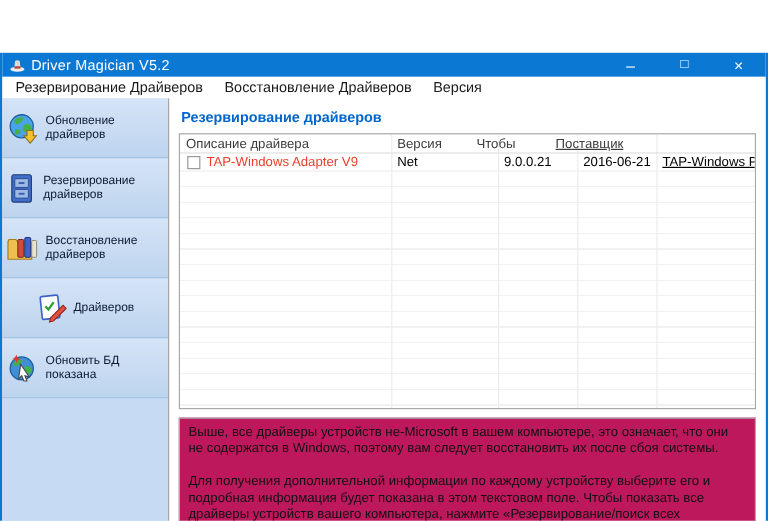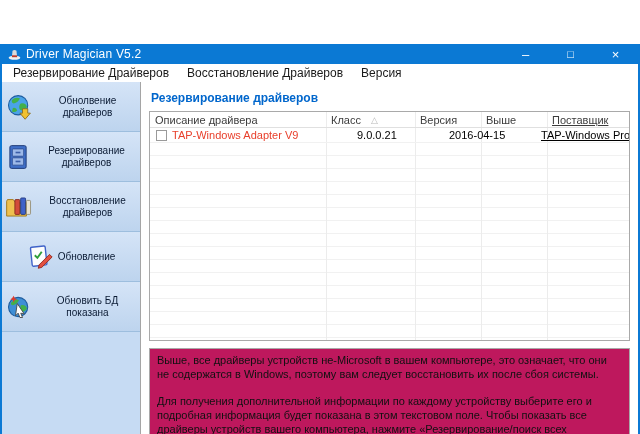--- a/index.html
+++ b/index.html
@@ -23,39 +23,39 @@
   .menu-item { padding:0 9px; height:100%; display:flex; align-items:center; white-space:nowrap; }
 
   
   .body { flex:1; display:flex; min-height:0; }
 
   
   .sidebar { width:138px; flex:0 0 138px; background:#c6dbf3; display:flex; flex-direction:column; }
   .side-item { height:50px; flex:0 0 50px; display:flex; align-items:center; justify-content:center;
                gap:5px; padding:0 3px; border-bottom:1px solid #9dbede;
                background:linear-gradient(#d5e4f7, #bdd4ee); font-size:10px; color:#0a1a33;
-               text-align:center; line-height:1.15; }
+               text-align:left; line-height:1.15; }
   .side-item .icn { flex:0 0 auto; display:flex; }
   .side-filler { flex:1; background:#c6dbf3; }
 
   
   .main { flex:1; background:#fff; border-left:1px solid #a5a5a5; padding:0 8px; display:flex;
           flex-direction:column; min-width:0; }
   .page-title { color:#0066cc; font-weight:bold; font-size:12px; padding:9px 0 6px 2px; flex:0 0 auto; }
 
   
   .grid-table { height:230px; flex:0 0 230px; border:1px solid #a9a9a9; background:#fff;
                 position:relative; display:flex; flex-direction:column; overflow:hidden; }
   .col-line { position:absolute; top:0; bottom:0; width:1px; background:#ececec; }
   .t-header { height:16px; flex:0 0 16px; display:flex; border-bottom:1px solid #e0e0e0;
               font-size:11px; color:#3c3c3c; position:relative; }
   .t-header .cell { display:flex; align-items:center; padding-left:5px; white-space:nowrap; overflow:hidden;text-align:right; }
   .sort-glyph { color:#b9b9b9; font-size:9px; margin-left:10px; }
   .t-row { height:15px; flex:0 0 15px; display:flex; font-size:11px; border-bottom:1px solid #f1f1f1;
-           position:relative;gap:26px; }
+           position:relative; }
   .t-row .cell { display:flex; align-items:center; padding-left:5px; white-space:nowrap; overflow:hidden; }
   .red-text { color:#e8402c; }
   .checkbox { width:11px; height:11px; border:1px solid #9a9a9a; background:#fff; margin:0 5px 0 1px; flex:0 0 auto; }
   .c1 { width:176px; flex:0 0 176px; }
   .c2 { width:89px;  flex:0 0 89px; }
   .c3 { width:66px;  flex:0 0 66px; }
   .c4 { width:66px;  flex:0 0 66px; }
   .c5 { flex:1;text-decoration:underline; }
   .empty-rows { flex:1; background-image:repeating-linear-gradient(to bottom,
                  #ffffff 0px, #ffffff 12px, #f1f1f1 12px, #f1f1f1 13px); }
@@ -144,21 +144,21 @@
 
 
       <div class="side-item">
         <span class="icn">
           <svg width="26" height="26" viewBox="0 0 30 30">
             <rect x="5" y="3" width="17" height="22" rx="1.5" fill="#fdfdfd" stroke="#3f62c8" stroke-width="1.6" transform="rotate(-6 13 14)"></rect>
             <path d="M9 13 l3 3 5 -7" fill="none" stroke="#2f9e3a" stroke-width="2.2"></path>
             <path d="M14 24 L26 12 L29 15 L17 27 L13 28 Z" fill="#e25040" stroke="#8c2418" stroke-width="1"></path>
           </svg>
         </span>
-        <span>Обновление</span>
+        <span>Драйверов</span>
       </div>
 
       <div class="side-item">
         <span class="icn">
           <svg width="28" height="28" viewBox="0 0 32 32">
             <circle cx="15" cy="16" r="11" fill="#3f8fd6" stroke="#1d5c9e" stroke-width="1.2"></circle>
             <path d="M7 11 Q11 6 16 8 Q14 13 9 14 Q6 13 7 11Z" fill="#43b04a"></path>
             <path d="M18 14 Q24 13 25 18 Q22 23 17 21Z" fill="#43b04a"></path>
             <path d="M8 6 l2 -3 1 3 3 1 -3 1 -1 3 -1 -3 -3 -1 Z" fill="#e03a2a"></path>
             <path d="M14 12 L22 24 L18 23 L20 28 L17 28 L15 23 L12 26 Z" fill="#ffffff" stroke="#444" stroke-width="1"></path>
@@ -177,42 +177,39 @@
       <div class="grid-table">
         <div class="col-line" style="left:176px"></div>
         <div class="col-line" style="left:265px"></div>
         <div class="col-line" style="left:331px"></div>
         <div class="col-line" style="left:397px"></div>
 
         <div class="t-header">
           <div class="cell c1">
             <span>Описание драйвера</span>
           </div>
-          <div class="cell c2">
-            <span>Класс</span>
-            <span class="sort-glyph">△</span>
-          </div>
           <div class="cell c3">
             <span>Версия</span>
           </div>
           <div class="cell c4">
-            <span>Выше</span>
+            <span>Чтобы</span>
           </div>
           <div class="cell c5">
             <span>Поставщик</span>
           </div>
         </div>
 
         <div class="t-row">
           <div class="cell c1">
             <span class="checkbox"></span>
             <span class="red-text">TAP-Windows Adapter V9</span>
           </div>
+          <div class="cell c2">Net</div>
           <div class="cell c3">9.0.0.21</div>
-          <div class="cell c4">2016-04-15</div>
+          <div class="cell c4">2016-06-21</div>
           <div class="cell c5">TAP-Windows Prov...</div>
         </div>
 
         <div class="empty-rows"></div>
       </div>
 
       <div class="info-box">
         <p>Выше, все драйверы устройств не-Microsoft в вашем компьютере, это означает, что они не содержатся в Windows, поэтому вам следует восстановить их после сбоя системы.</p>
         <p>Для получения дополнительной информации по каждому устройству выберите его и подробная информация будет показана в этом текстовом поле. Чтобы показать все драйверы устройств вашего компьютера, нажмите «Резервирование/поиск всех драйверов» в строке меню.</p>
       </div>

